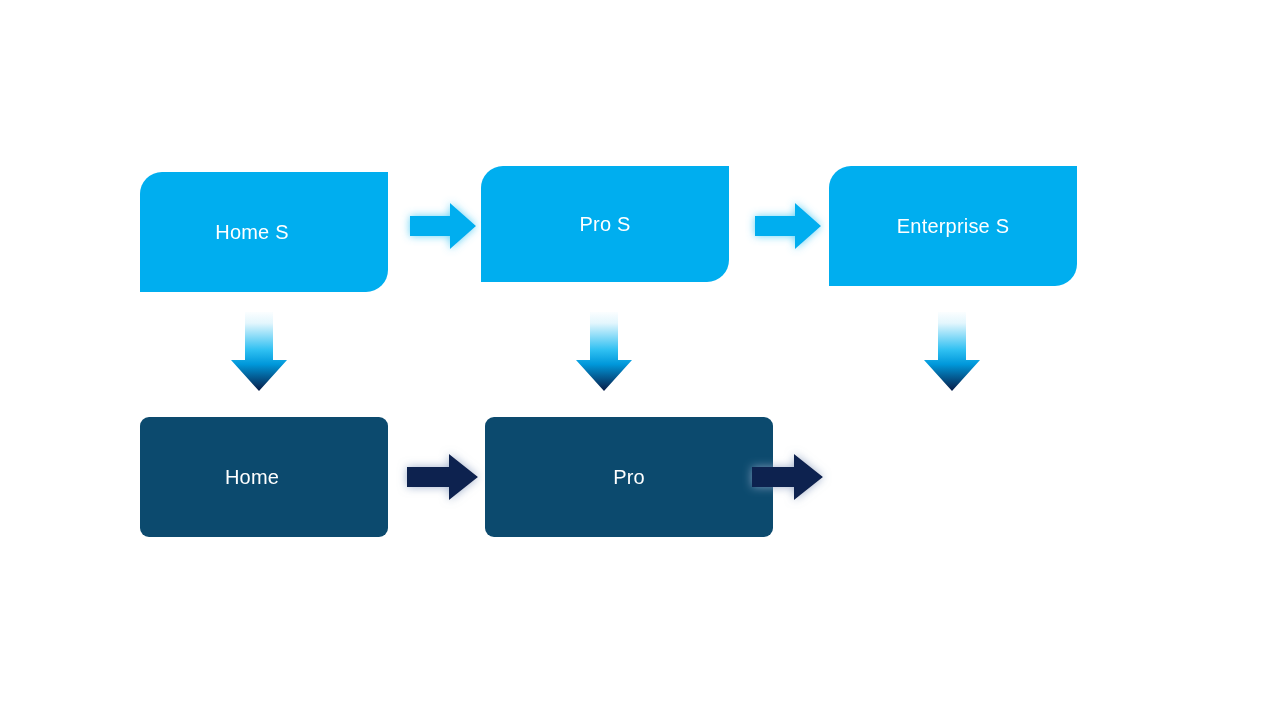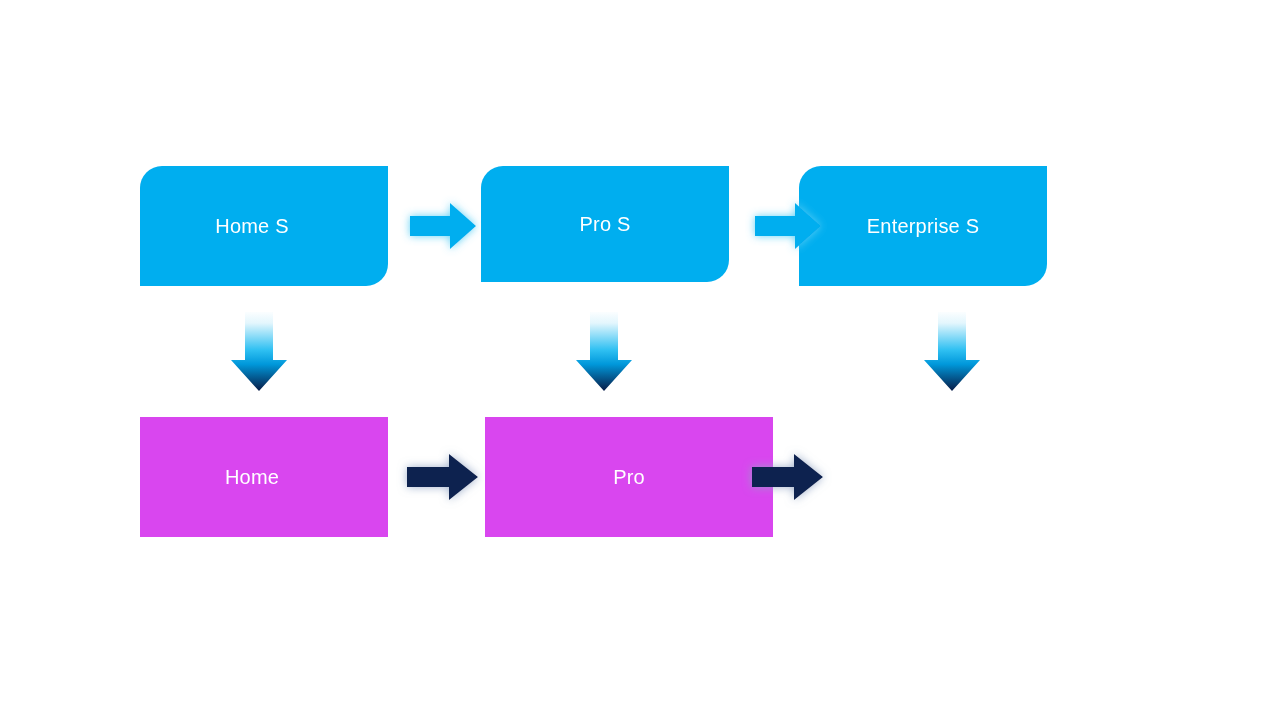--- a/index.html
+++ b/index.html
@@ -40,22 +40,22 @@
     user-select: none;
   }
 
   .node.tier-s {
     background: #00AEEF;
     
     border-radius: 22px 0 22px 0;
   }
 
   .node.tier-base {
-    background: #d946ef;
-    border-radius: 0;
+    background: #0c4a6e;
+    border-radius: 9px;
   }
 
   .node .node-label {
     display: block;
     text-align: center;
     white-space: nowrap;
   }
 
   
   .node.label-left .node-label {
@@ -74,29 +74,29 @@
     width: 100%;
     height: 100%;
     overflow: visible;
   }
 </style>
 </head>
 <body>
 
 <div id="canvas">
 
-  <div class="node tier-s label-left" style="left:140px; top:166px; width:248px; height:120px;">
+  <div class="node tier-s label-left" style="left:140px; top:172px; width:248px; height:120px;">
     <span class="node-label">Home S</span>
   </div>
 
   <div class="node tier-s" style="left:481px; top:166px; width:248px; height:116px;">
     <span class="node-label">Pro S</span>
   </div>
 
-  <div class="node tier-s label-left" style="left:799px; top:166px; width:248px; height:120px;padding-left:24px;">
+  <div class="node tier-s label-left" style="left:829px; top:166px; width:248px; height:120px;padding-left:24px;">
     <span class="node-label">Enterprise S</span>
   </div>
 
   <div class="arrow-right" style="left:408px; top:200px; width:70px; height:52px;">
     <svg viewBox="0 0 70 52" xmlns="http://www.w3.org/2000/svg" aria-hidden="true">
       <defs>
         <filter id="glowCyanA" x="-60%" y="-60%" width="220%" height="220%">
           <feDropShadow dx="0" dy="0" stdDeviation="4.5" flood-color="#58CFF5" flood-opacity="0.95"></feDropShadow>
         </filter>
       </defs>

